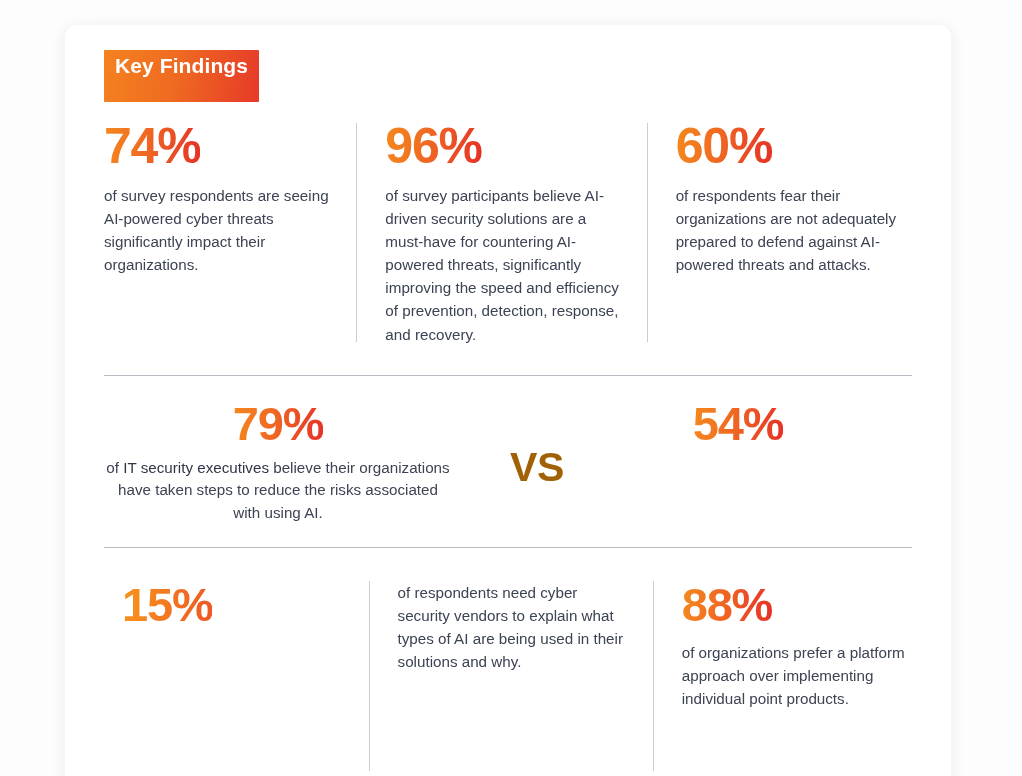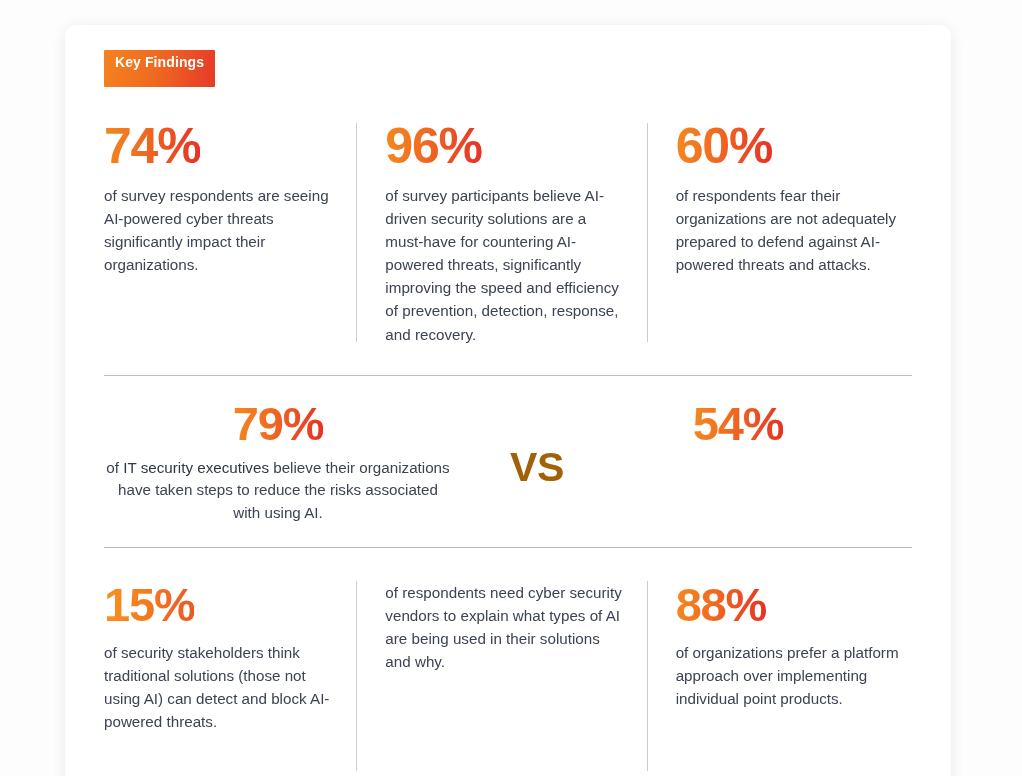--- a/index.html
+++ b/index.html
@@ -38,24 +38,24 @@
     width: 808px;                
     height: 100%;
   }
 
   
   .badge-row {
     height: 48px;
   }
   .badge {
     display: inline-block;
-    padding: 5px 11px 17px 11px;
+    padding: 5px 11px 24px 11px;
     background: linear-gradient(100deg, #F4821F 0%, #EF6B21 45%, #E63A28 100%);
     color: #ffffff;
-    font-size: 14px;
+    font-size: 21px;
     font-weight: bold;
     letter-spacing: 0.1px;
     line-height: 1.08;
     border-radius: 1px;
   }
 
   
   .stat-num {
     font-size: 50px;
     font-weight: bold;
@@ -150,21 +150,21 @@
   .row-bot {
     display: flex;
     align-items: stretch;
     padding-top: 33px;
   }
   .row-bot .vdiv {
     margin-top: 0;
     margin-bottom: 0;
     height: 190px;
   }
-  .col-d { width: 253px; padding-right: 26px; }
+  .col-d { width: 253px; padding-right: 26px; margin-left: 18px; }
   .col-e { width: 290px; padding-left: 28px; padding-right: 22px; }
   .col-f { width: 265px; padding-left: 28px; }
   .row-bot .stat-num { font-size: 47px; }
 </style>
 </head>
 <body>
 
 <div class="page">
   <div class="card">
     <div class="card-inner">
@@ -201,21 +201,20 @@
         <div class="vs-side">
           <div class="stat-num">54%</div>
         </div>
       </div>
 
       <div class="hr"></div>
 
       <div class="row-bot">
         <div class="col col-d">
           <div class="stat-num warm">15%</div>
-          <p class="stat-body">of security stakeholders think traditional solutions (those not using AI) can detect and block AI-powered threats.</p>
         </div>
         <div class="vdiv"></div>
         <div class="col col-e">
           <p class="stat-body">of respondents need cyber security vendors to explain what types of AI are being used in their solutions and why.</p>
         </div>
         <div class="vdiv"></div>
         <div class="col col-f">
           <div class="stat-num">88%</div>
           <p class="stat-body">of organizations prefer a platform approach over implementing individual point products.</p>
         </div>

